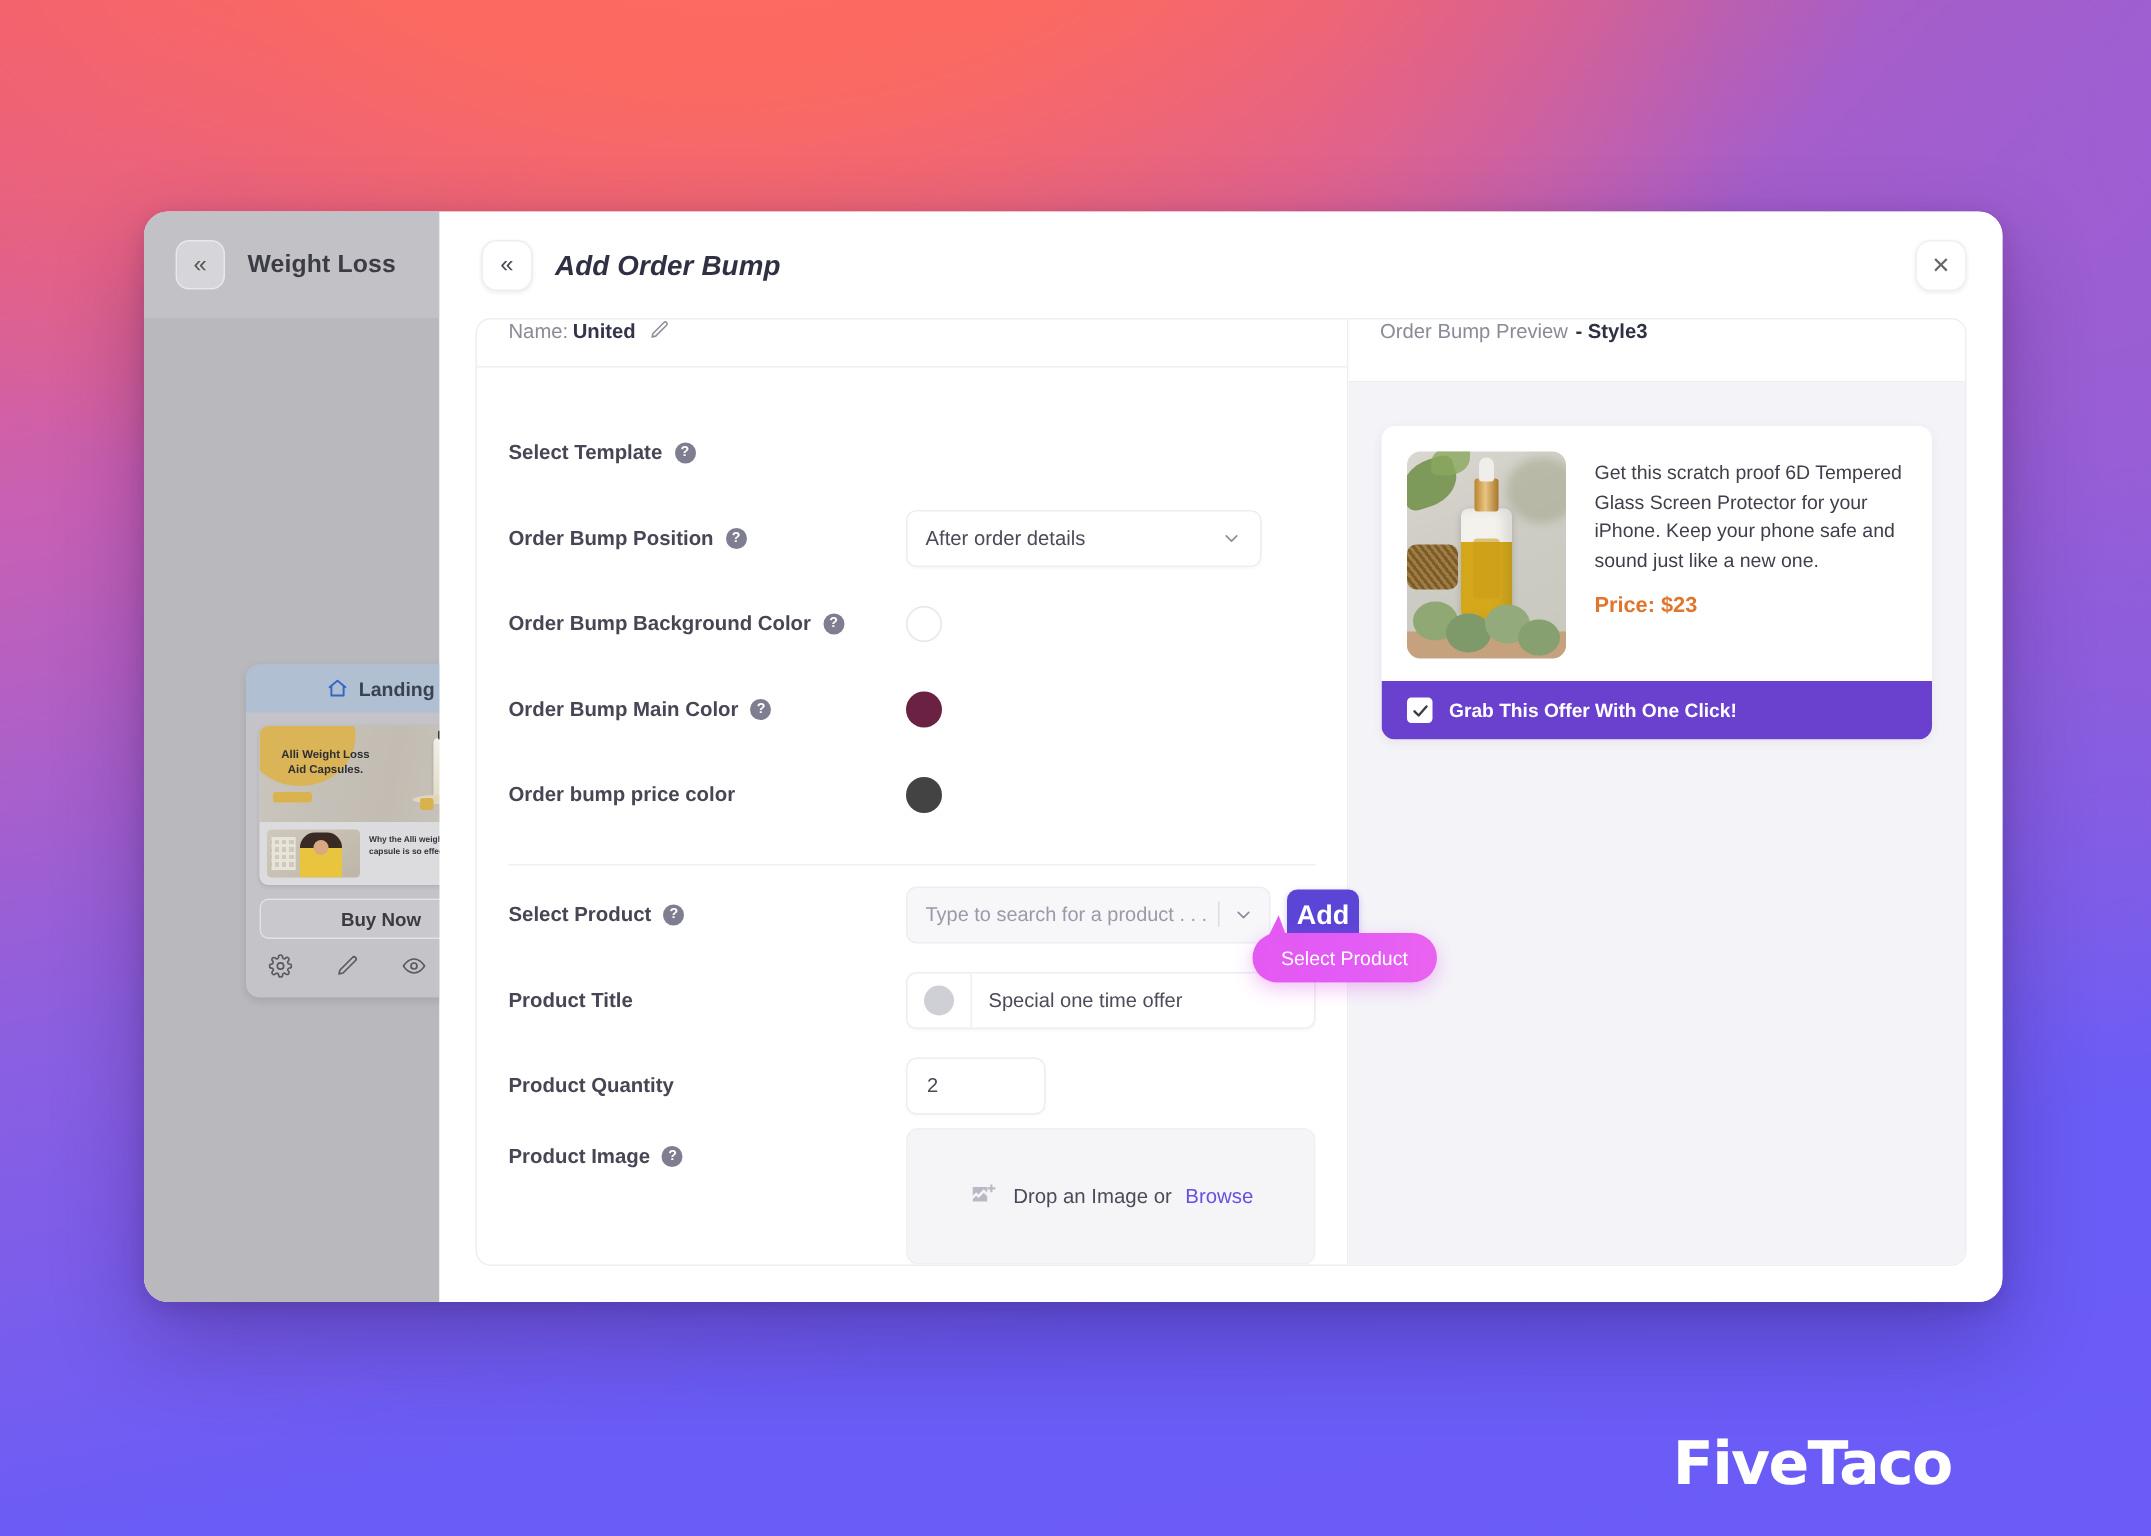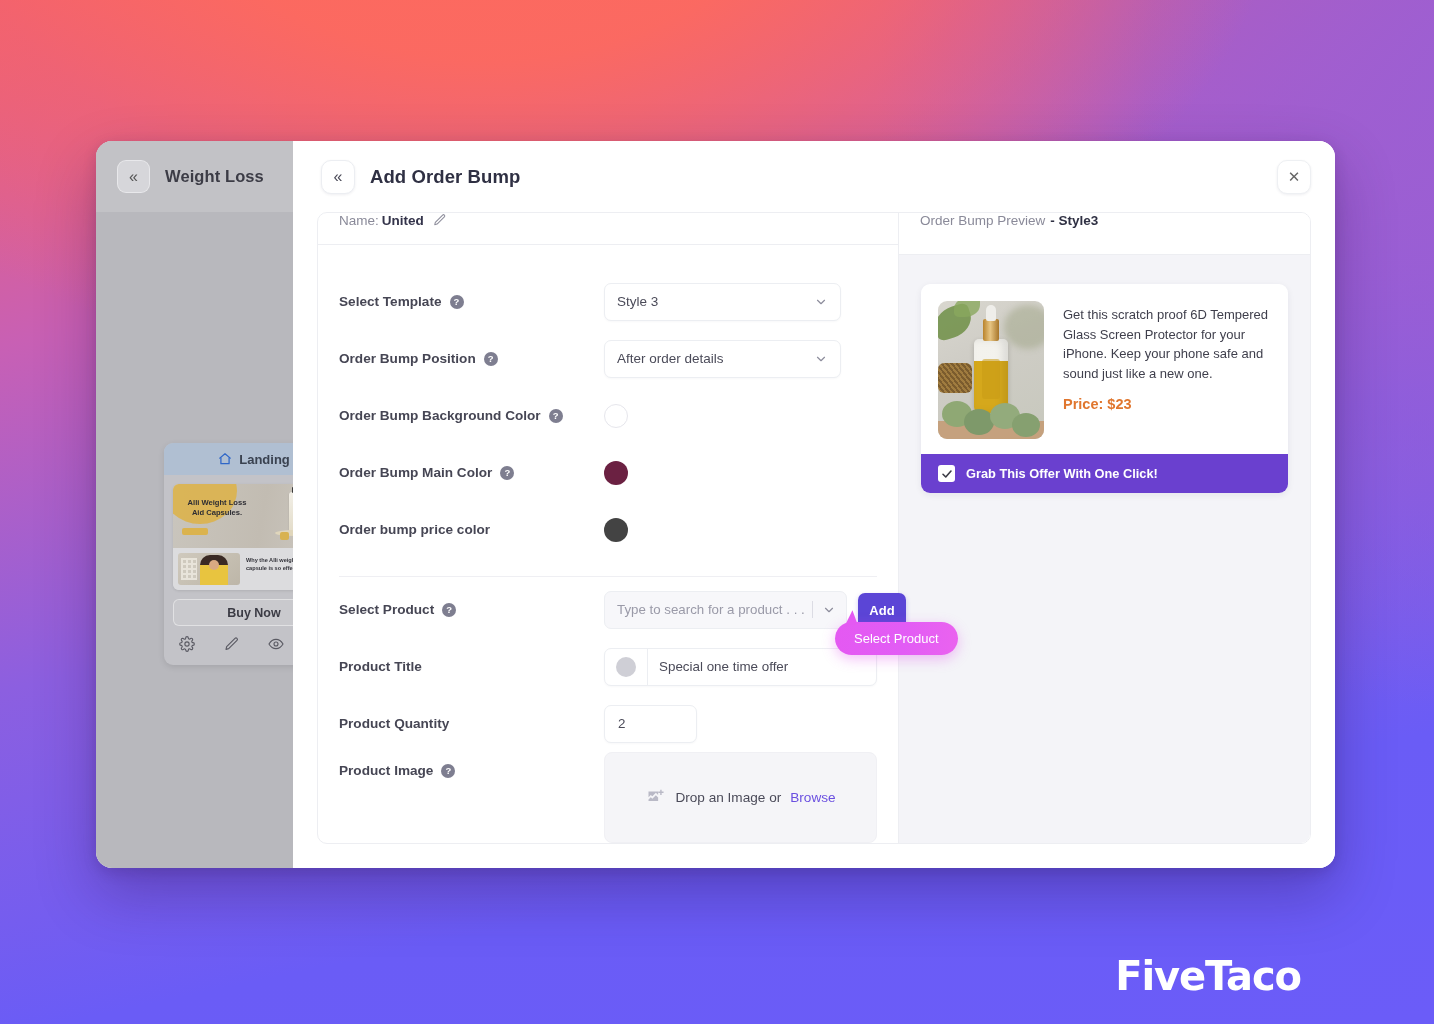--- a/index.html
+++ b/index.html
@@ -149,20 +149,21 @@
   .collapse-btn {
     width: 34px; height: 34px; border-radius:10px;
     background:#fff; border:1px solid #eceef2;
     box-shadow: 0 1px 3px rgba(20,20,50,.07);
     display:flex; align-items:center; justify-content:center;
     color:#4a4a57; font-size:16px; line-height:1; cursor:pointer;
   }
   .modal-title {
     margin-left: 15px; font-size: 18.5px; font-weight:bold; color:#2f3043;
     letter-spacing:.1px;
+    font-style:italic;
   }
   .close-btn {
     margin-left:auto; width:34px; height:34px; border-radius:10px;
     background:#fff; border:1px solid #eef0f3;
     box-shadow:0 1px 3px rgba(20,20,50,.07);
     display:flex; align-items:center; justify-content:center;
     color:#666; font-size:15px; cursor:pointer;
   }
 
   .modal-body {
@@ -211,21 +212,21 @@
   .search-wrap { position:relative; display:flex; align-items:flex-end; gap:11px; }
   .search-box {
     width: 243px; height: 38px; border:1px solid #eceef2; border-radius:7px;
     background:#f7f7fa; display:flex; align-items:center; padding:0 10px 0 12px;
     font-size:13.3px; color:#9a9aa8;
   }
   .search-box .sep { margin-left:auto; width:1px; height:17px; background:#dcdce4; }
   .search-box .chev { margin-left:9px; color:#8d8d9c; }
   .add-btn {
     width: 48px; height: 36px; border-radius:7px; background:#5b45d6;
-    color:#fff; font-size:13px; font-weight:bold;
+    color:#fff; font-size:18px; font-weight:bold;
     display:flex; align-items:center; justify-content:center; cursor:pointer;
     box-shadow:0 2px 5px rgba(91,69,214,.28);
   }
   .tooltip {
     position:absolute; left: 231px; top: 31px;
     background: linear-gradient(92deg,#e459f2 0%, #e25cf5 55%, #ea63ef 100%);
     color:#fff; font-size:13px; font-weight:500;
     padding: 9px 19px; border-radius:22px; white-space:nowrap;
     box-shadow: 0 4px 13px rgba(220,70,235,.34);
   }
@@ -396,28 +397,20 @@
               <path d="M16.5 3.5a2.1 2.1 0 0 1 3 3L7 19l-4 1 1-4z"></path>
             </svg>
         </div>
 
         <div class="form">
 
           <div class="row">
             <div class="lbl">
               <span>Select Template</span>
               <span class="q">?</span>
-            </div>
-            <div class="select">
-              <span>Style 3</span>
-              <span class="chev">
-                  <svg viewBox="0 0 24 24" fill="none" stroke="currentColor" stroke-width="2" stroke-linecap="round" stroke-linejoin="round">
-                    <path d="M6 9l6 6 6-6"></path>
-                  </svg>
-                </span>
             </div>
           </div>
 
           <div class="row">
             <div class="lbl">
               <span>Order Bump Position</span>
               <span class="q">?</span>
             </div>
             <div class="select">
               <span>After order details</span>

